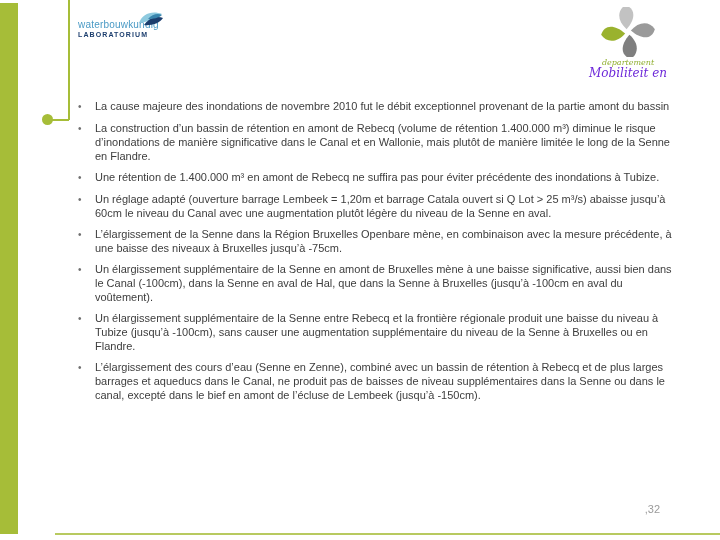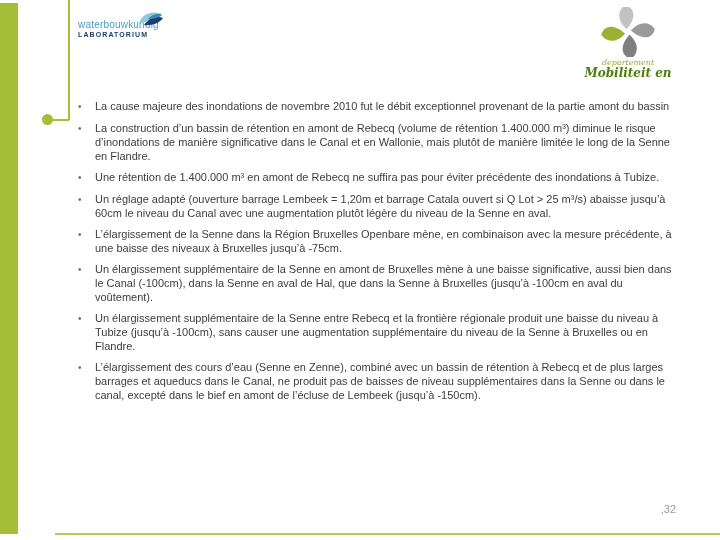--- a/index.html
+++ b/index.html
@@ -17,34 +17,34 @@
   
   .wl-logo{position:absolute;left:78px;top:12px;width:70px;}
   .wl-icon{position:absolute;right:-16px;top:-3px;}
   .wl-line1{font-size:10px;color:#4a9ac5;letter-spacing:0.2px;margin-top:7px;}
   .wl-line2{font-size:7px;font-weight:bold;color:#1c3e6e;letter-spacing:1.1px;text-align:right;margin-top:1px;}
 
   
   .dept-logo{position:absolute;right:26px;top:7px;width:132px;text-align:center;}
   .dept-icon{display:block;margin:0 auto;}
   .dept-line1{font-size:8px;font-style:italic;color:#8fae2f;font-family:"DejaVu Serif",serif;margin-top:1px;}
-  .dept-line2,.dept-line3{font-size:12px;font-style:italic;color:#4d7c0f;font-family:"DejaVu Serif",serif;line-height:13px;font-weight:bold;}
+  .dept-line2,.dept-line3{font-size:12px;font-style:italic;color:#6d28d9;font-family:"DejaVu Serif",serif;line-height:13px;}
 
   .title{
     position:absolute;left:76px;top:55px;margin:0;
     font-size:27px;font-weight:bold;color:#0b0b0b;letter-spacing:0.5px;
     text-shadow:0.7px 0 0 #0b0b0b;
   }
 
   .bullets{position:absolute;left:78px;top:99px;width:597px;margin:0;padding:0;list-style:none;}
   .bullets li{display:flex;margin:0 0 7px 0;}
   .marker{flex:0 0 17px;color:#6f6f6f;font-size:10px;line-height:14px;padding-top:1px;}
   .btext{flex:1;font-size:11px;line-height:14px;color:#3d3d3d;}
 
-  .page-num{position:absolute;right:44px;top:503px;font-size:11px;color:#9b9b9b;}
+  .page-num{position:absolute;right:60px;top:503px;font-size:11px;color:#9b9b9b;}
 </style>
 </head>
 <body>
 
 <div class="slide">
 
   <div class="left-bar"></div>
   <div class="vline"></div>
   <div class="hline"></div>
   <div class="dot"></div>

